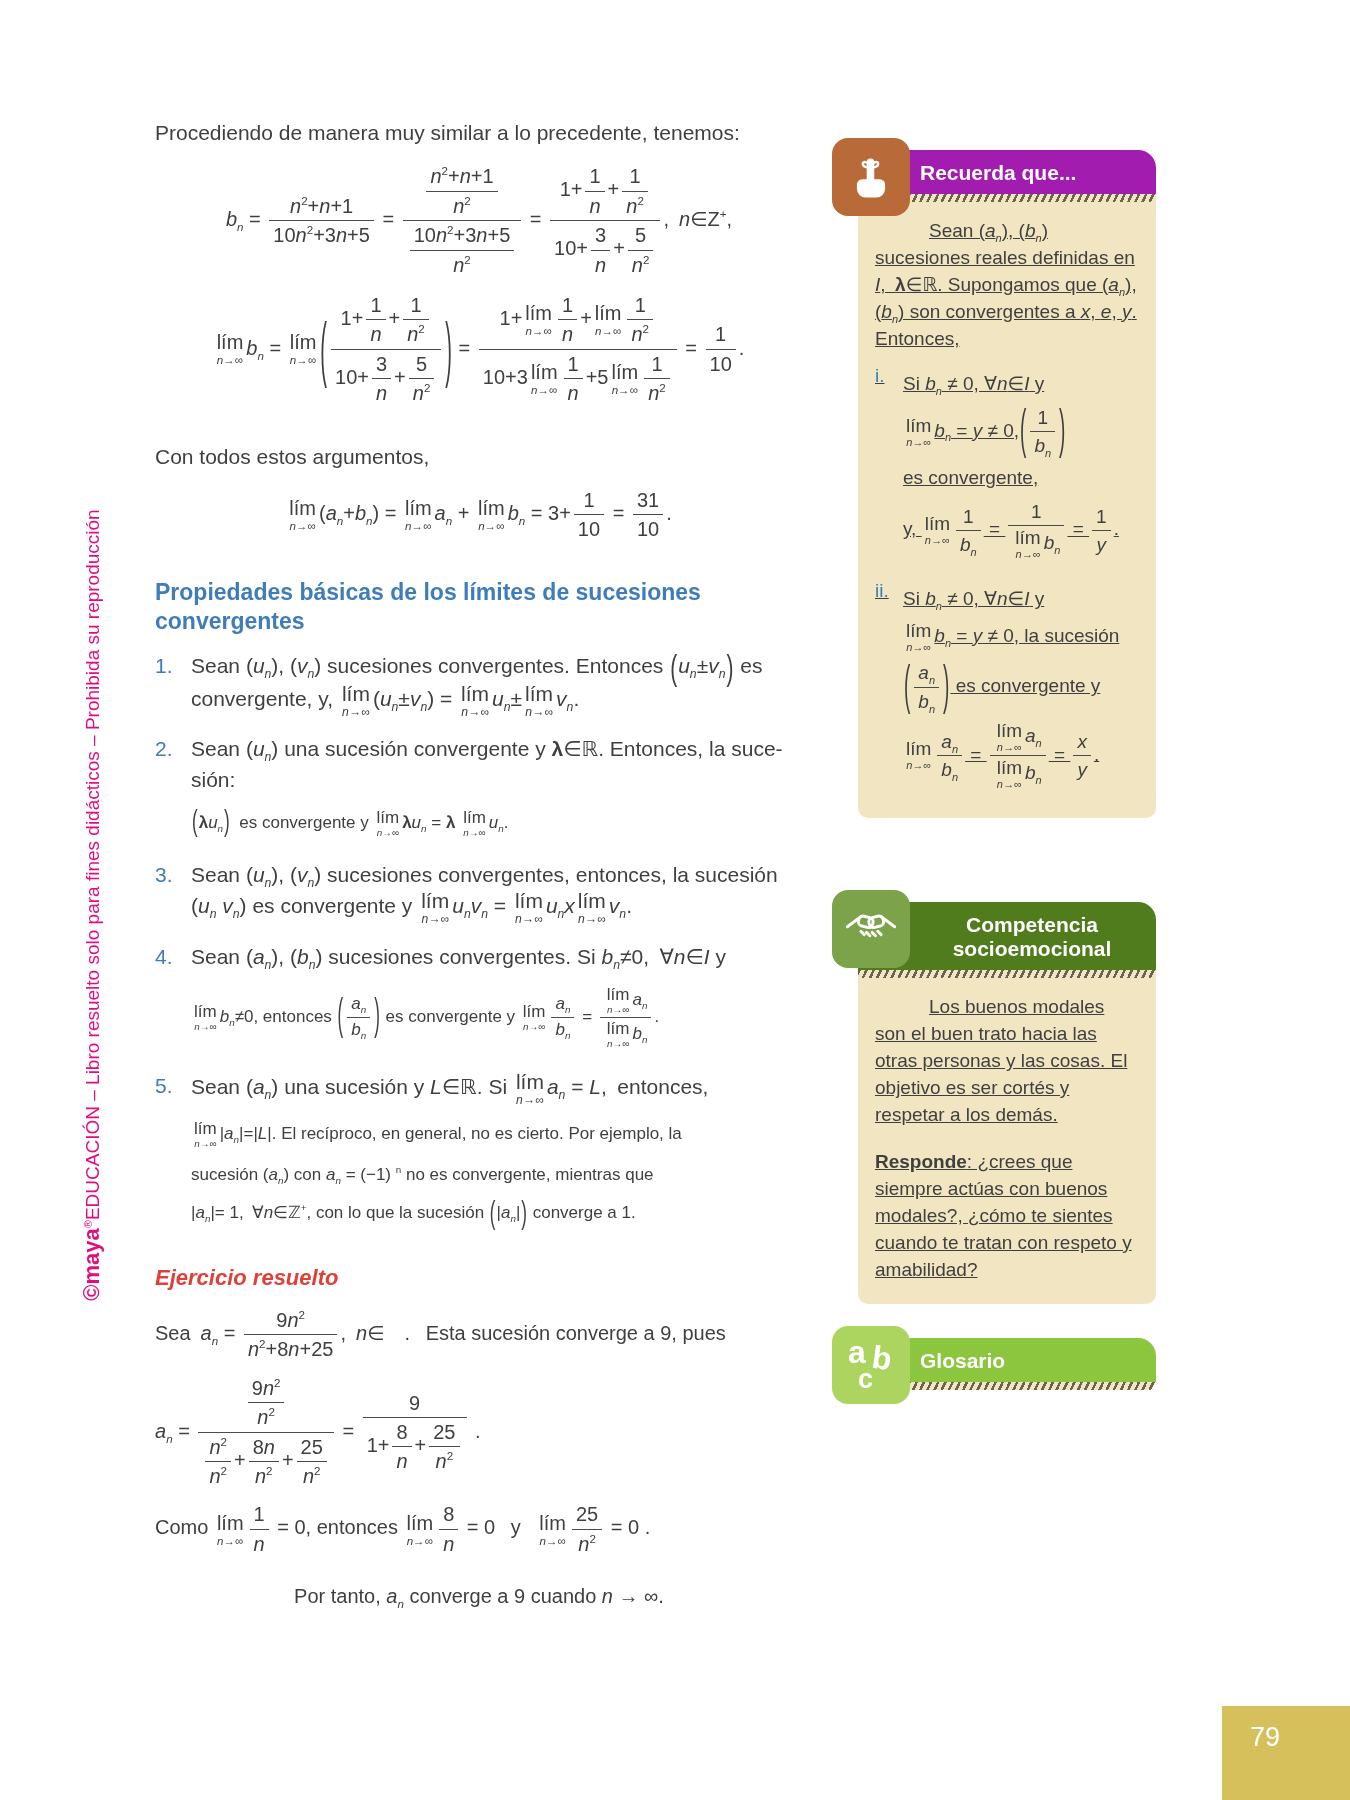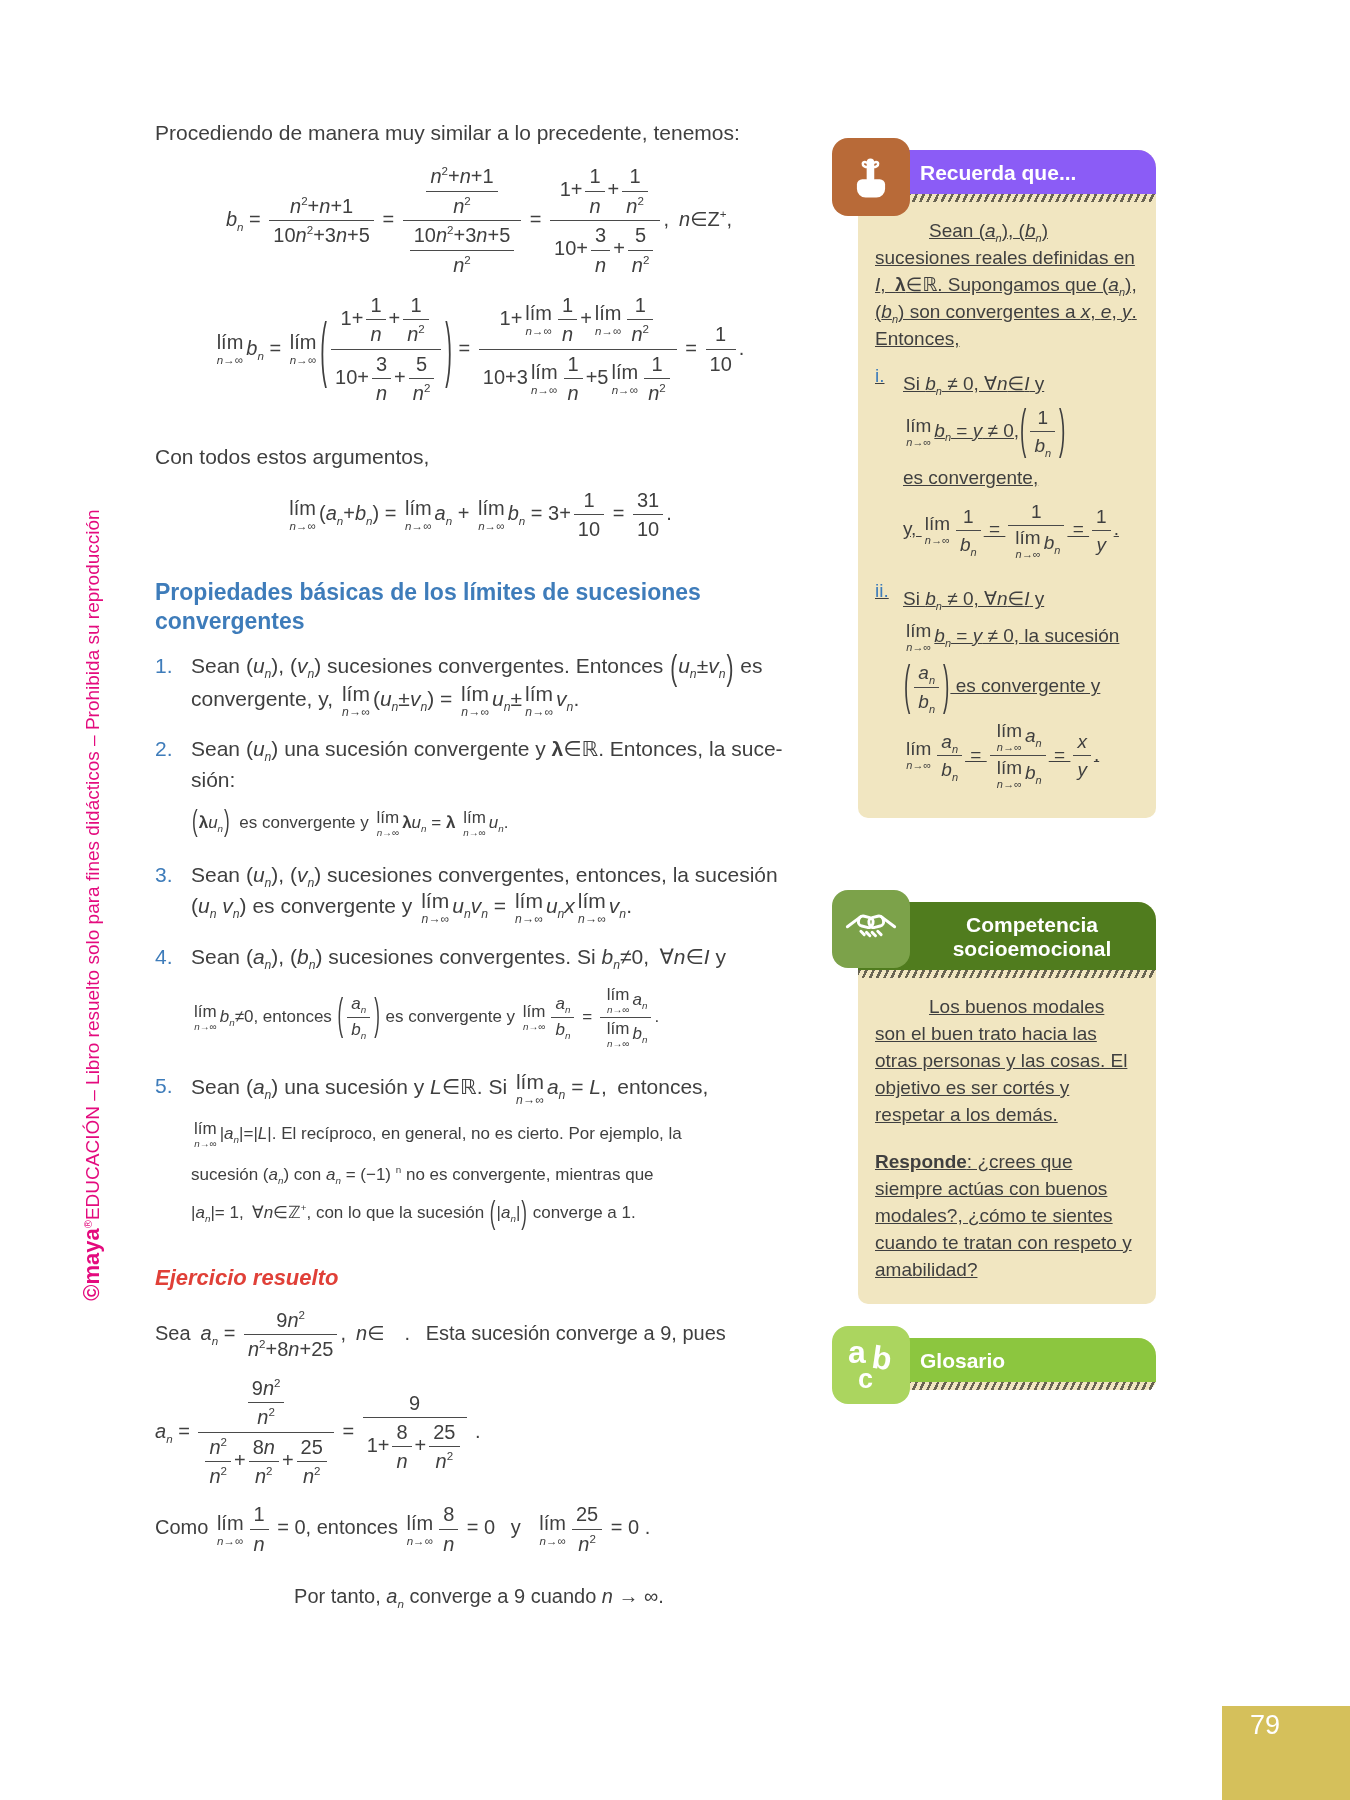--- a/index.html
+++ b/index.html
@@ -40,40 +40,40 @@
   .box .body{padding:16px 17px 20px 17px;font-size:19px;line-height:1.42;text-decoration:underline;}
   .box .icon{position:absolute;left:-26px;top:-12px;width:78px;height:78px;border-radius:16px;
              display:flex;align-items:center;justify-content:center;}
   .ind{text-indent:54px;}
   .ritem{display:flex;gap:8px;margin-top:10px;}
   .ritem .rnum{color:#3e7cba;min-width:20px;flex:none;}
   .rline{margin:8px 0;}
   .term{color:#4b66ae;font-weight:bold;}
   .respond{margin-top:20px;}
 
-  .hdr-recuerda{background:#8b5cf6;}
+  .hdr-recuerda{background:#a21caf;}
   .icon-recuerda{background:#b86a38;}
   .hdr-competencia{background:#507c1e;text-align:center;}
   .icon-competencia{background:#7ca24a;}
   .hdr-glosario{background:#8cc63f;}
   .icon-glosario{background:#abd55f;position:absolute;}
   .abc{position:relative;width:78px;height:78px;color:#fff;font-weight:bold;}
   .abc span{position:absolute;}
   .abc .la{left:16px;top:8px;font-size:32px;}
   .abc .lb{left:40px;top:14px;font-size:32px;transform:rotate(8deg);}
   .abc .lc{left:26px;top:38px;font-size:27px;}
 
   
   .wm{position:absolute;left:92px;top:905px;transform:translate(-50%,-50%) rotate(-90deg);
       white-space:nowrap;color:#e40b7e;font-size:19px;}
   .wm .brand{font-weight:bold;font-size:22px;}
 
   
   .pagetab{position:absolute;left:1222px;top:1706px;width:128px;height:94px;background:#d5c05b;
-           color:#fff;font-size:27px;box-sizing:border-box;padding:4px 0 0 28px;}
+           color:#fff;font-size:27px;box-sizing:border-box;padding:16px 0 0 28px;}
 </style>
 </head>
 <body>
 
 <div class="page">
 
   <div class="wm">
     <span class="brand">©maya</span><sup>®</sup><span>EDUCACIÓN – Libro resuelto solo para fines didácticos – Prohibida su reproducción</span>
   </div>
 

